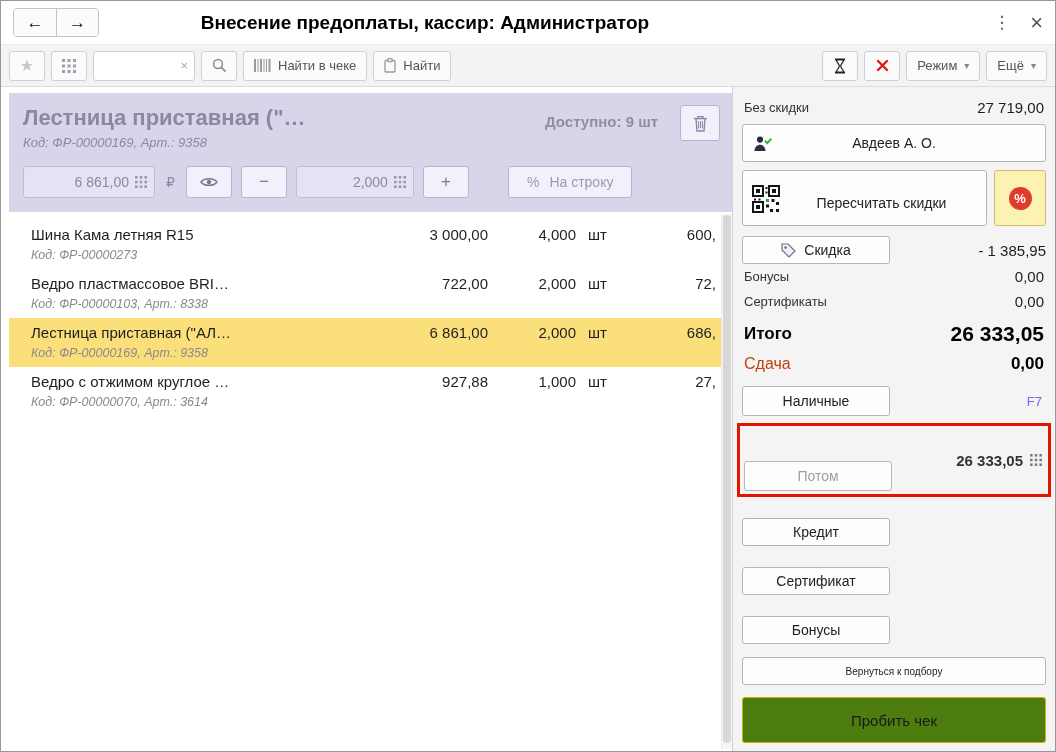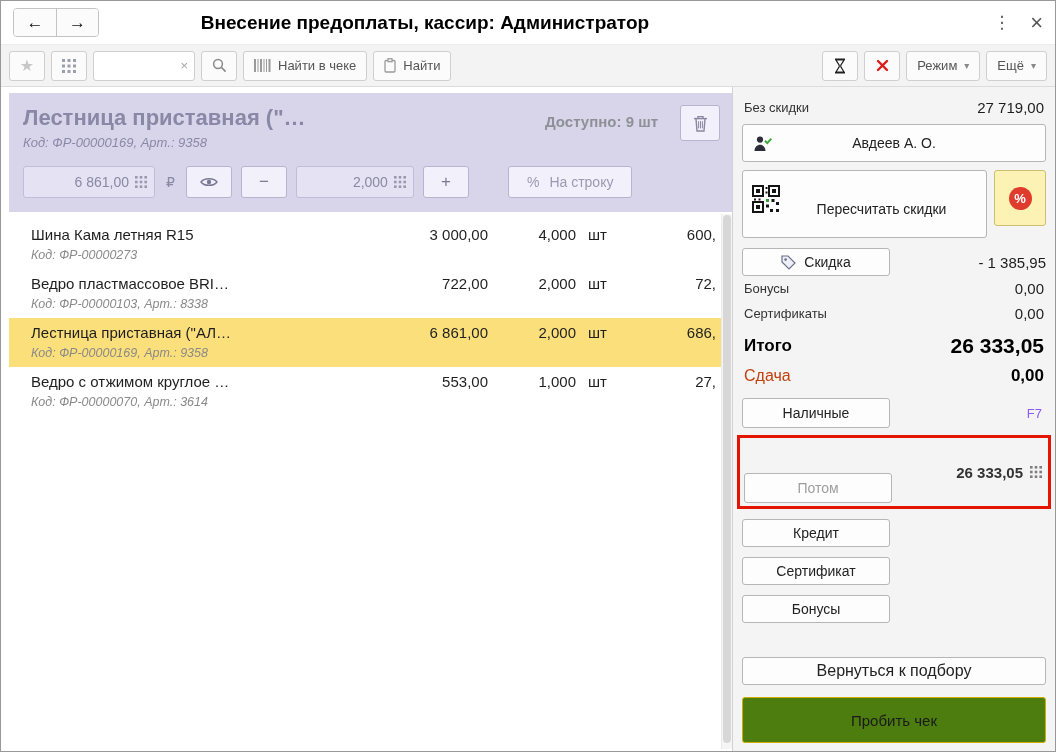--- a/index.html
+++ b/index.html
@@ -62,40 +62,40 @@
   .scroll-thumb { position:absolute; top:1px; bottom:6px; left:1px; right:1px; background:#d7d7d7; border-radius:4px; cursor:grab; }
 
   
   .rp-row { display:flex; justify-content:space-between; align-items:center; padding:4px 2px; }
   .rp-label { font-size:13px; color:#333; }
   .rp-value { font-size:15px; color:#1d1d1d; }
   .rp-btn { background:#fdfdfd; border:1px solid #b6b6b6; border-radius:3px; font-size:14px; color:#222; display:flex; align-items:center; justify-content:center; cursor:pointer; font-family:inherit; }
   .customer-btn { height:38px; width:100%; margin-top:4px; position:relative; }
   .customer-btn .p-icon { position:absolute; left:10px; top:10px; }
   .recalc-row { display:flex; gap:7px; margin-top:8px; }
-  .recalc-btn { flex:1; height:68px; position:relative; padding:12px 14px 0 48px; line-height:1.25; }
+  .recalc-btn { flex:1; height:56px; position:relative; padding:12px 14px 0 48px; line-height:1.25; }
   .recalc-btn .qr-icon { position:absolute; left:9px; top:14px; }
   .pct-mini-btn { width:52px; height:56px; background:#fbf2b4; border:1px solid #cdbf6f; border-radius:3px; display:flex; align-items:center; justify-content:center; cursor:pointer; }
   .pct-badge { width:23px; height:23px; border-radius:50%; background:#e03c2e; color:#fff; font-size:13px; font-weight:bold; display:flex; align-items:center; justify-content:center; }
   .disc-row { display:flex; align-items:center; margin-top:10px; }
   .disc-btn { width:148px; height:28px; gap:8px; }
   .disc-value { margin-left:auto; font-size:15px; color:#1d1d1d; }
   .total-row { margin-top:4px;gap:40px; }
   .total-label { font-size:17px; font-weight:bold; color:#000; }
   .total-value { font-size:21px; font-weight:bold; color:#000; }
   .change-label { font-size:16px; font-weight:normal; color:#c2410c; }
   .change-value { font-size:17px; font-weight:bold; color:#000; }
   .cash-row { display:flex; align-items:center; margin-top:8px; }
   .cash-btn { width:148px; height:30px; }
   .hotkey { margin-left:auto; font-size:13px; color:#8b5cf6; padding-right:4px; }
   .later-wrap { border:3px solid #e31400; margin:7px -5px 0 -5px; padding:3px 4px; display:flex; align-items:center; }
   .later-btn { width:148px; height:30px; color:#9e9e9e;margin-top:32px; }
   .later-field { flex:1; display:flex; align-items:center; justify-content:flex-end; gap:7px; padding-right:2px; font-size:15px; font-weight:bold; color:#333; cursor:text; }
-  .pay-btn { width:148px; height:28px; margin-top:10px; }
-  .back-btn { width:100%; height:28px; margin-top:auto; font-size:16px; }
+  .pay-btn { width:148px; height:28px; margin-top:21px; }
+  .back-btn { width:100%; height:28px; margin-top:auto; font-size:10px; }
   .submit-btn { width:100%; height:46px; margin-top:12px; background:#4d7c0f; border:1px solid #cfae00; font-size:15px; color:#1a1a1a; }
   svg { display:block; }
 </style>
 </head>
 <body>
 
 <div class="window">
 
   <div class="titlebar">
     <div class="nav-group">
@@ -289,21 +289,21 @@
             <span class="i-qty">2,000</span>
             <span class="i-unit">шт</span>
             <span class="i-sum">686,</span>
           </div>
           <div class="item-code">Код: ФР-00000169, Арт.: 9358</div>
         </div>
 
         <div class="item">
           <div class="item-main">
             <span class="i-name">Ведро с отжимом  круглое …</span>
-            <span class="i-price">553,00</span>
+            <span class="i-price">927,88</span>
             <span class="i-qty">1,000</span>
             <span class="i-unit">шт</span>
             <span class="i-sum">27,</span>
           </div>
           <div class="item-code">Код: ФР-00000070, Арт.: 3614</div>
         </div>
 
         <div class="scrollbar">
           <div class="scroll-thumb"></div>
         </div>

